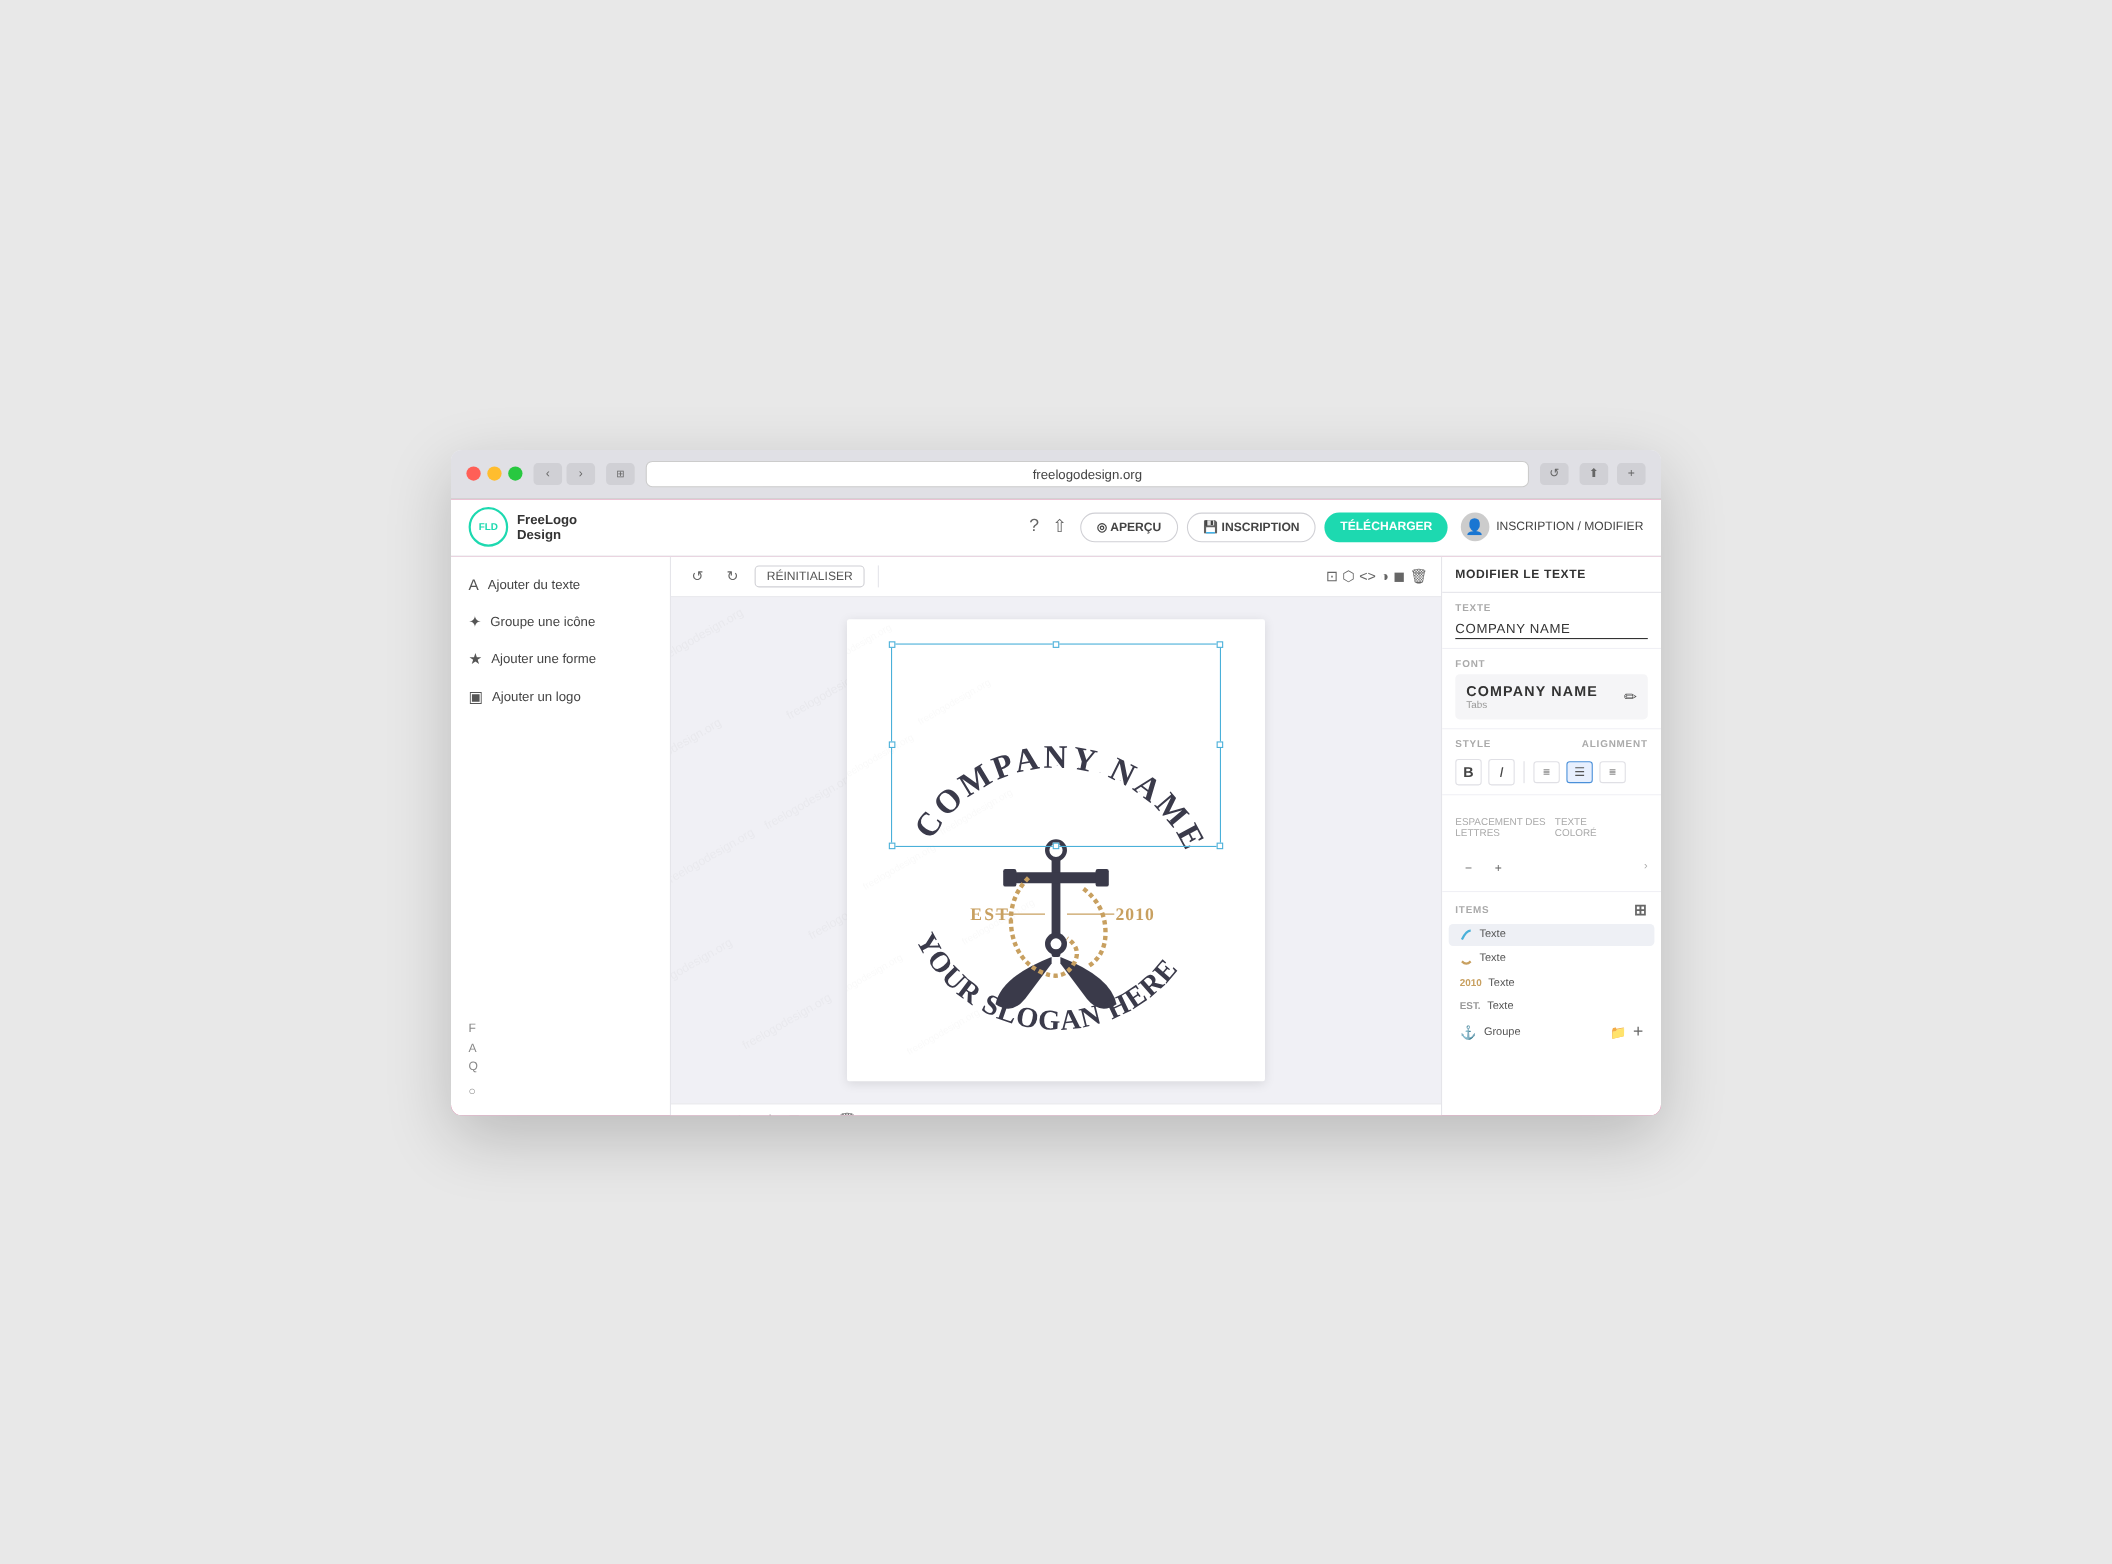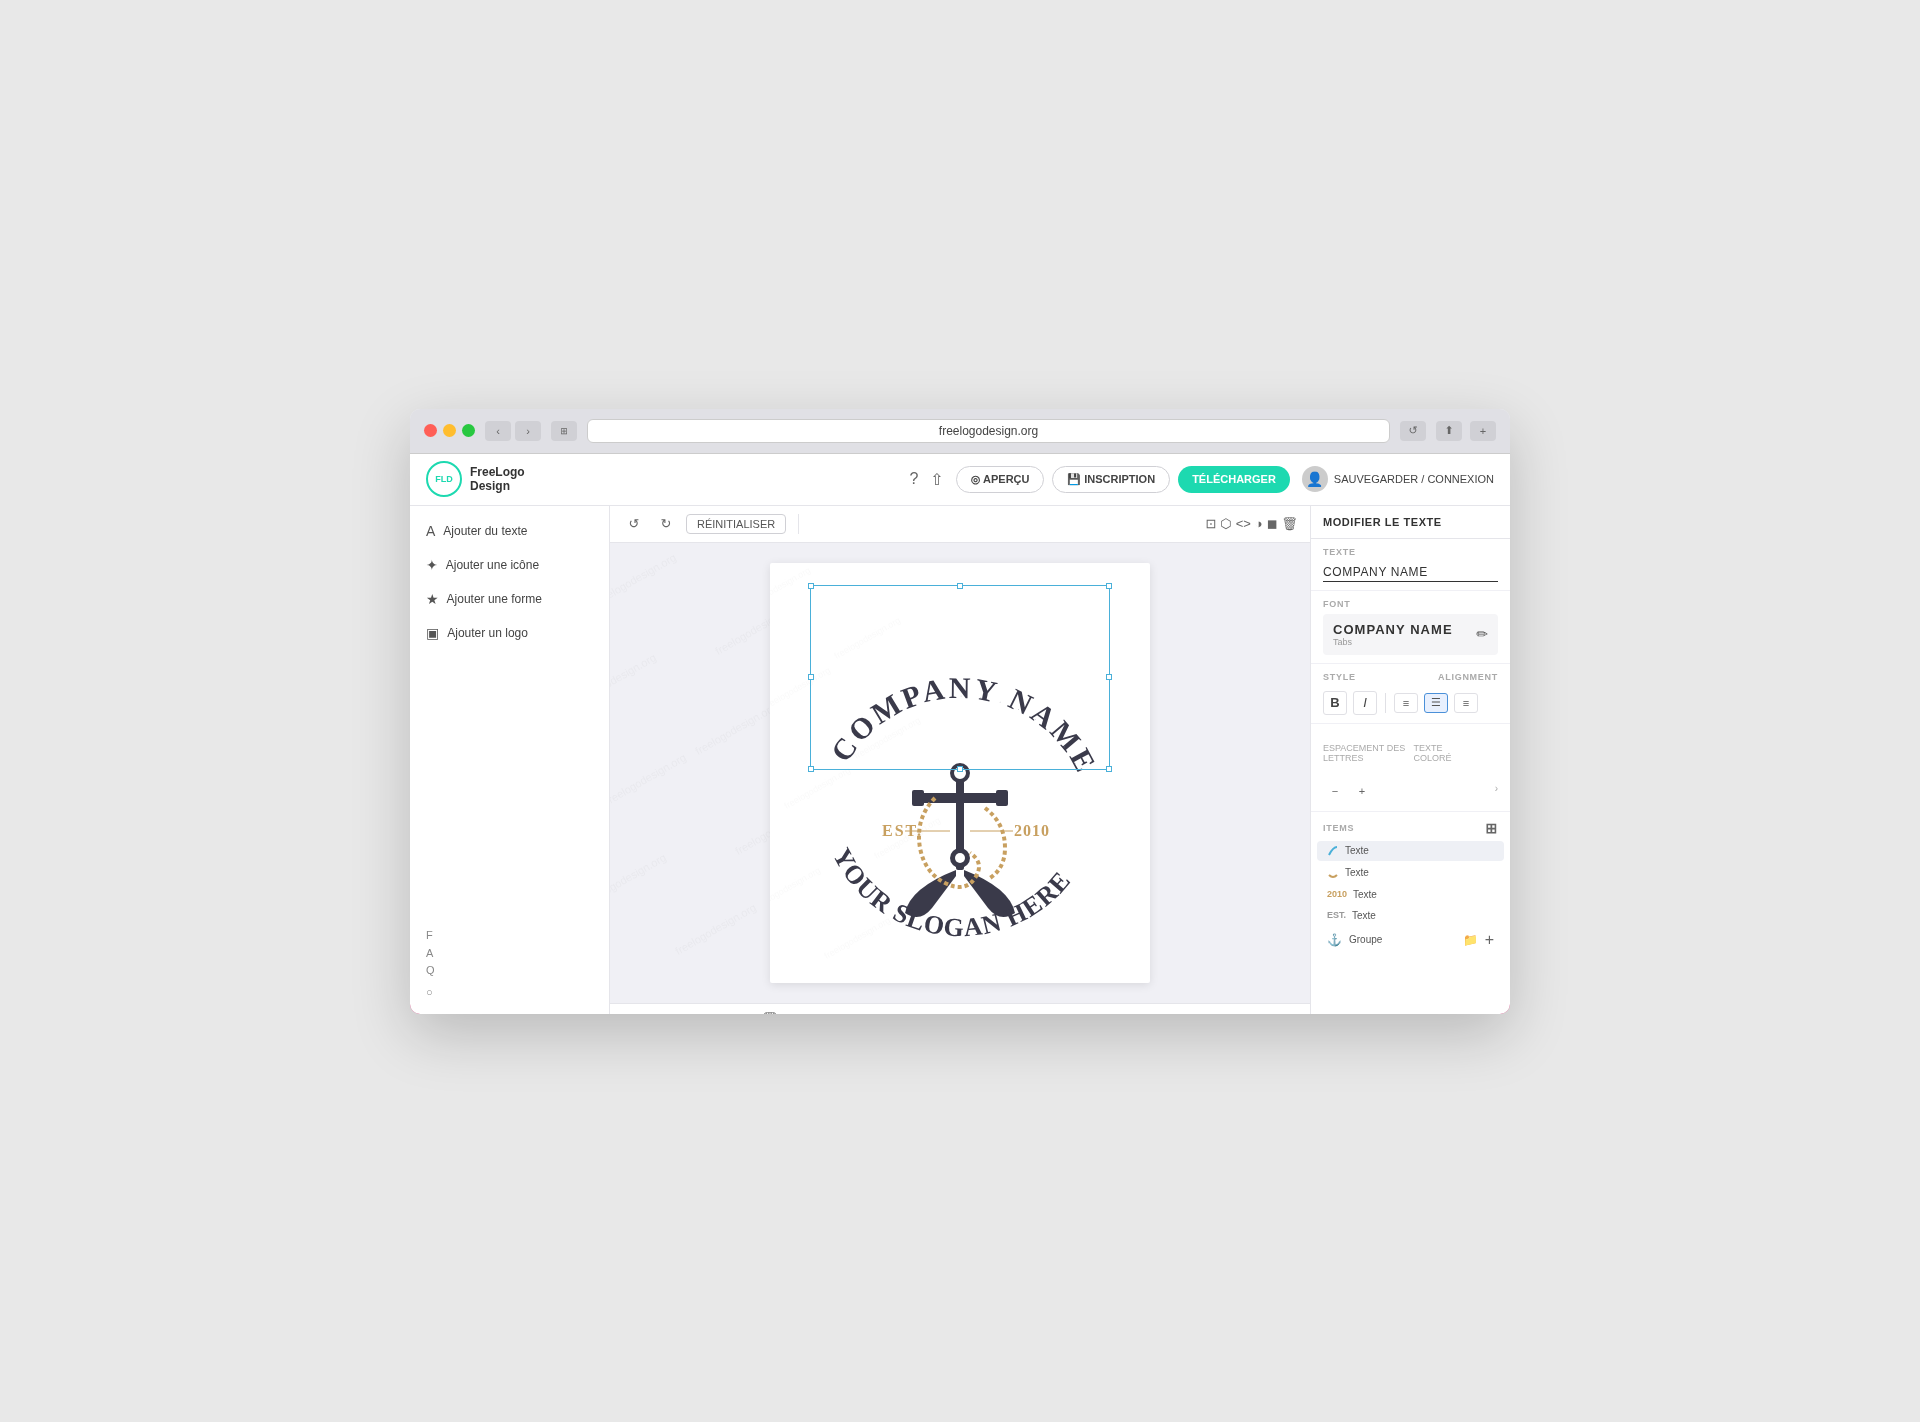--- a/index.html
+++ b/index.html
@@ -456,34 +456,34 @@
         <span class="nav-icon-btn">?</span>
         <span class="nav-icon-btn">⇧</span>
       </div>
       <div class="nav-btn-group">
         <button class="nav-action-btn btn-apercu">◎ APERÇU</button>
         <button class="nav-action-btn btn-sauvegarder">💾 INSCRIPTION</button>
         <button class="nav-action-btn btn-telecharger">TÉLÉCHARGER</button>
       </div>
       <div class="nav-user">
         <div class="user-avatar">👤</div>
-        <span>SAUVEGARDER / CONNEXION</span>
+        <span>INSCRIPTION / MODIFIER</span>
       </div>
     </div>
 
     <div class="main-layout">
 
       <div class="sidebar">
         <div class="sidebar-item">
           <span class="sidebar-icon">A</span>
           <span>Ajouter du texte</span>
         </div>
         <div class="sidebar-item">
           <span class="sidebar-icon">✦</span>
-          <span>Ajouter une icône</span>
+          <span>Groupe une icône</span>
         </div>
         <div class="sidebar-item">
           <span class="sidebar-icon">★</span>
           <span>Ajouter une forme</span>
         </div>
         <div class="sidebar-item">
           <span class="sidebar-icon">▣</span>
           <span>Ajouter un logo</span>
         </div>
         <div class="sidebar-faq">

